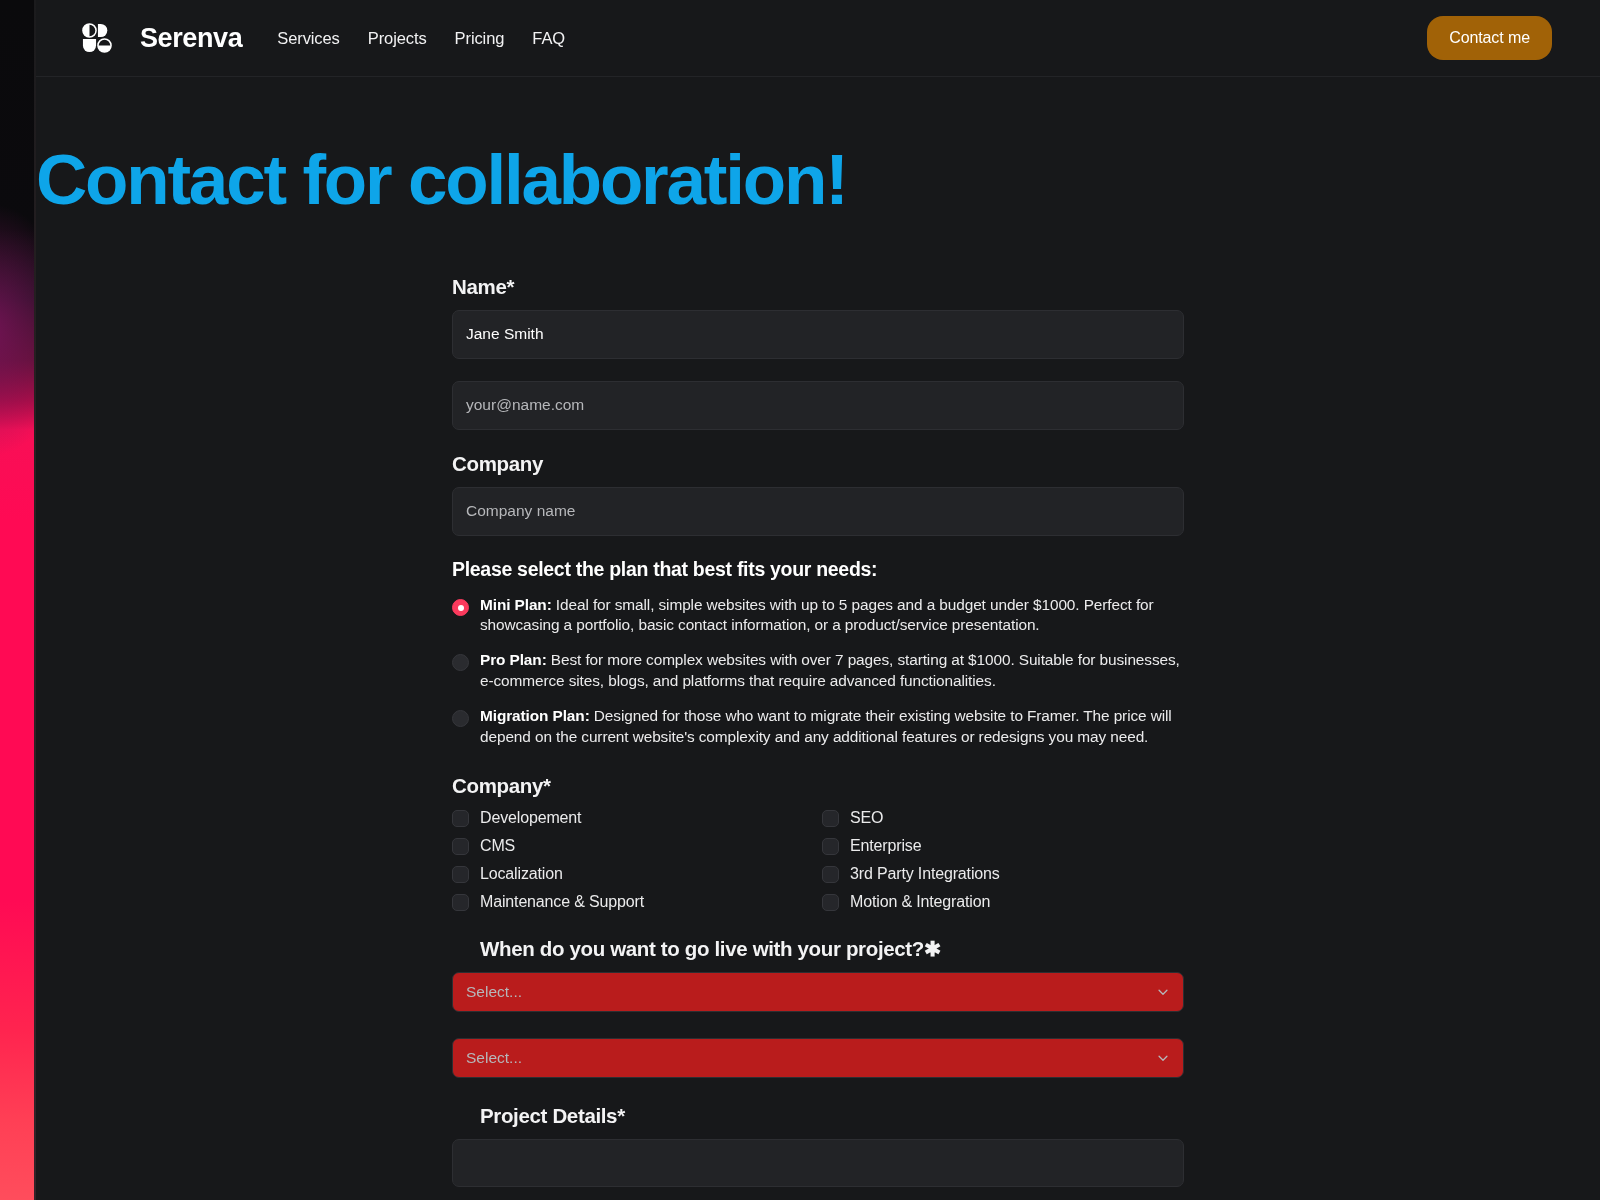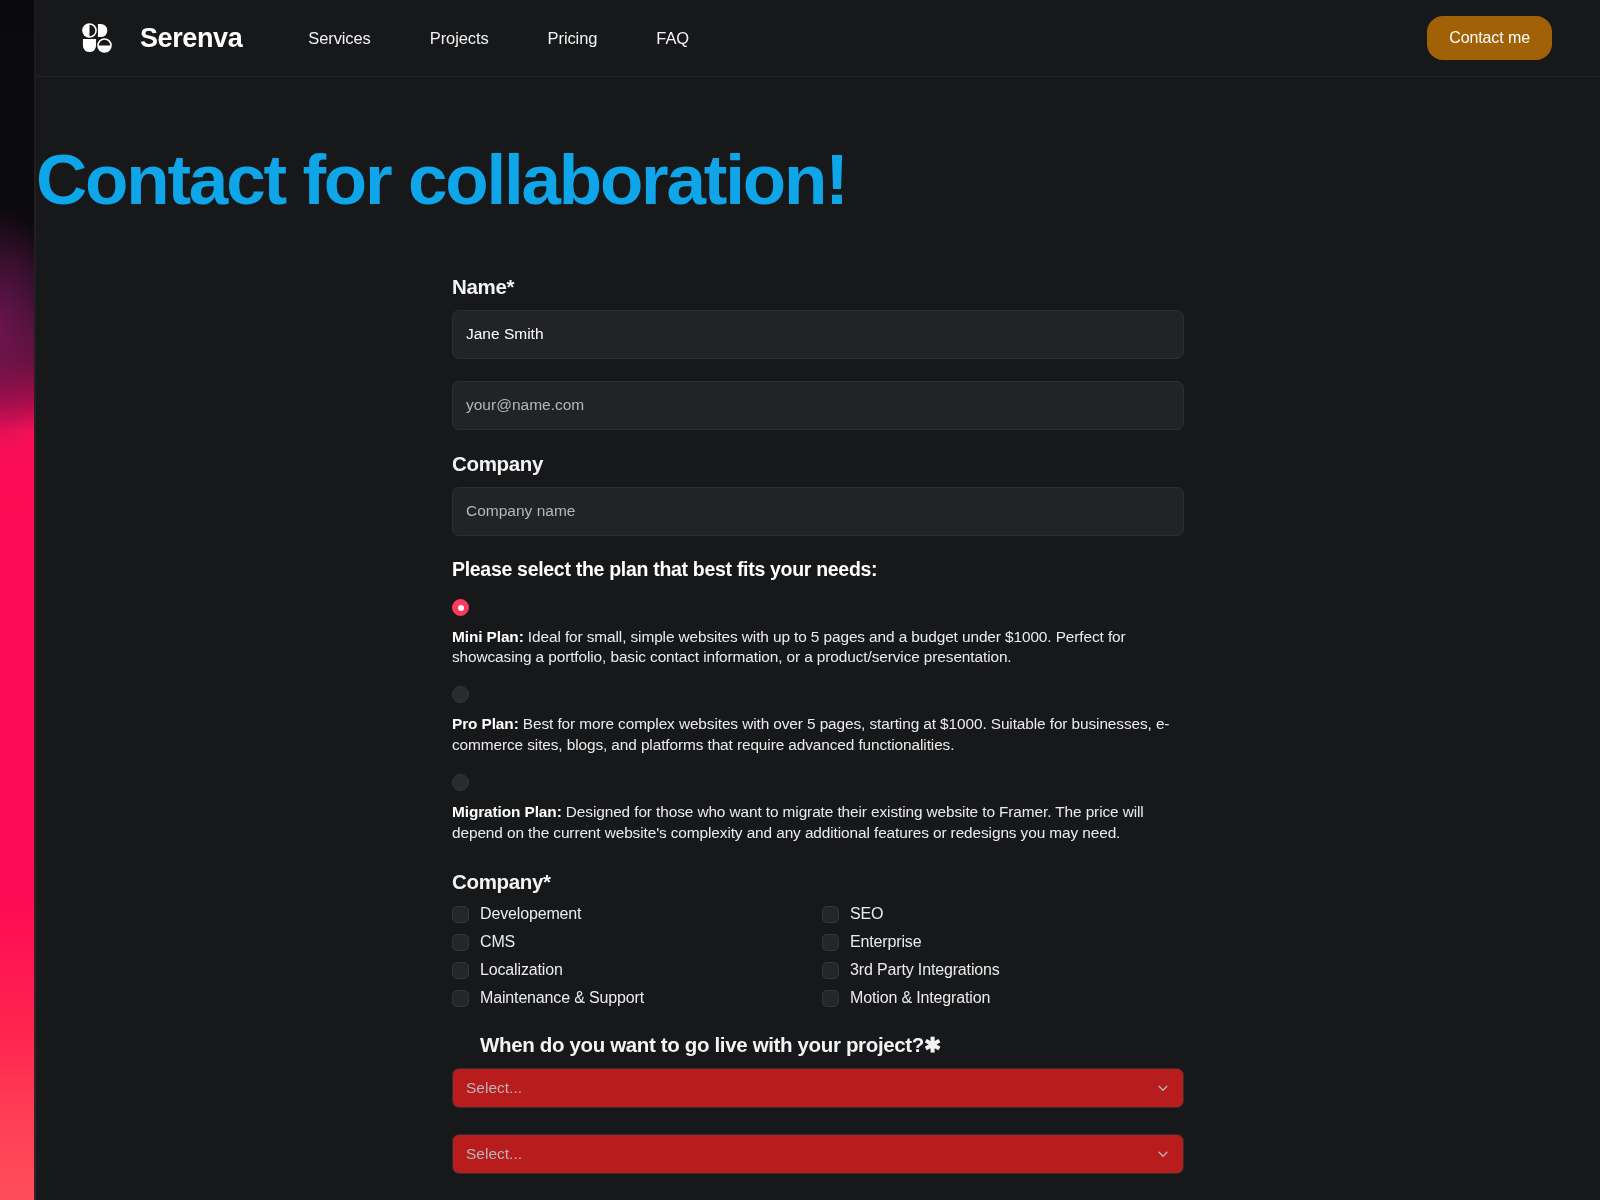--- a/index.html
+++ b/index.html
@@ -62,21 +62,20 @@
   }
   .brand { display:flex; align-items:center; gap:28px; }
   .brand-mark { width: 30px; height: 30px; display:block; }
   .brand-name {
     color: #fff; font-size: 27px; font-weight: 700; letter-spacing: -0.4px;
   }
   #nav-links { display:flex; align-items:center; gap:28px; margin-left: 35px; }
   .nav-link {
     color: #f2f2f3; font-size: 16.5px; text-decoration: none;
     letter-spacing: -0.1px;
-    margin-left: 31px;
   }
   #contact-me-button {
     margin-left: auto;
     background: #a16207;
     color: #fff;
     border: none;
     border-radius: 16px;
     padding: 13px 22px;
     font-size: 16px;
     font-family: inherit;
@@ -131,21 +130,20 @@
     font-size: 19.5px;
     font-weight: 700;
     letter-spacing: -0.3px;
     margin: 8px 0 14px 0;
   }
   .radio-row {
     display: flex;
     align-items: flex-start;
     gap: 11px;
     margin-bottom: 14px;
-    flex-direction: column;
   }
   .radio-dot {
     flex: 0 0 auto;
     width: 17px; height: 17px;
     border-radius: 50%;
     background: #2a2b2f;
     border: 1px solid #35363b;
     margin-top: 4px;
     position: relative;
   }
@@ -282,21 +280,21 @@
         <div class="radio-row">
           <span class="radio-dot selected"></span>
           <span class="radio-text">
             <b>Mini Plan:</b><span> Ideal for small, simple websites with up to 5 pages and a budget under $1000. Perfect for showcasing a portfolio, basic contact information, or a product/service presentation.</span>
           </span>
         </div>
 
         <div class="radio-row">
           <span class="radio-dot"></span>
           <span class="radio-text">
-            <b>Pro Plan:</b><span> Best for more complex websites with over 5 pages, starting at $1000. Suitable for businesses, e-commerce sites, blogs, and platforms that require advanced functionalities.</span>
+            <b>Pro Plan:</b><span> Best for more complex websites with over 7 pages, starting at $1000. Suitable for businesses, e-commerce sites, blogs, and platforms that require advanced functionalities.</span>
           </span>
         </div>
 
         <div class="radio-row">
           <span class="radio-dot"></span>
           <span class="radio-text">
             <b>Migration Plan:</b><span> Designed for those who want to migrate their existing website to Framer. The price will depend on the current website's complexity and any additional features or redesigns you may need.</span>
           </span>
         </div>
       </div>

